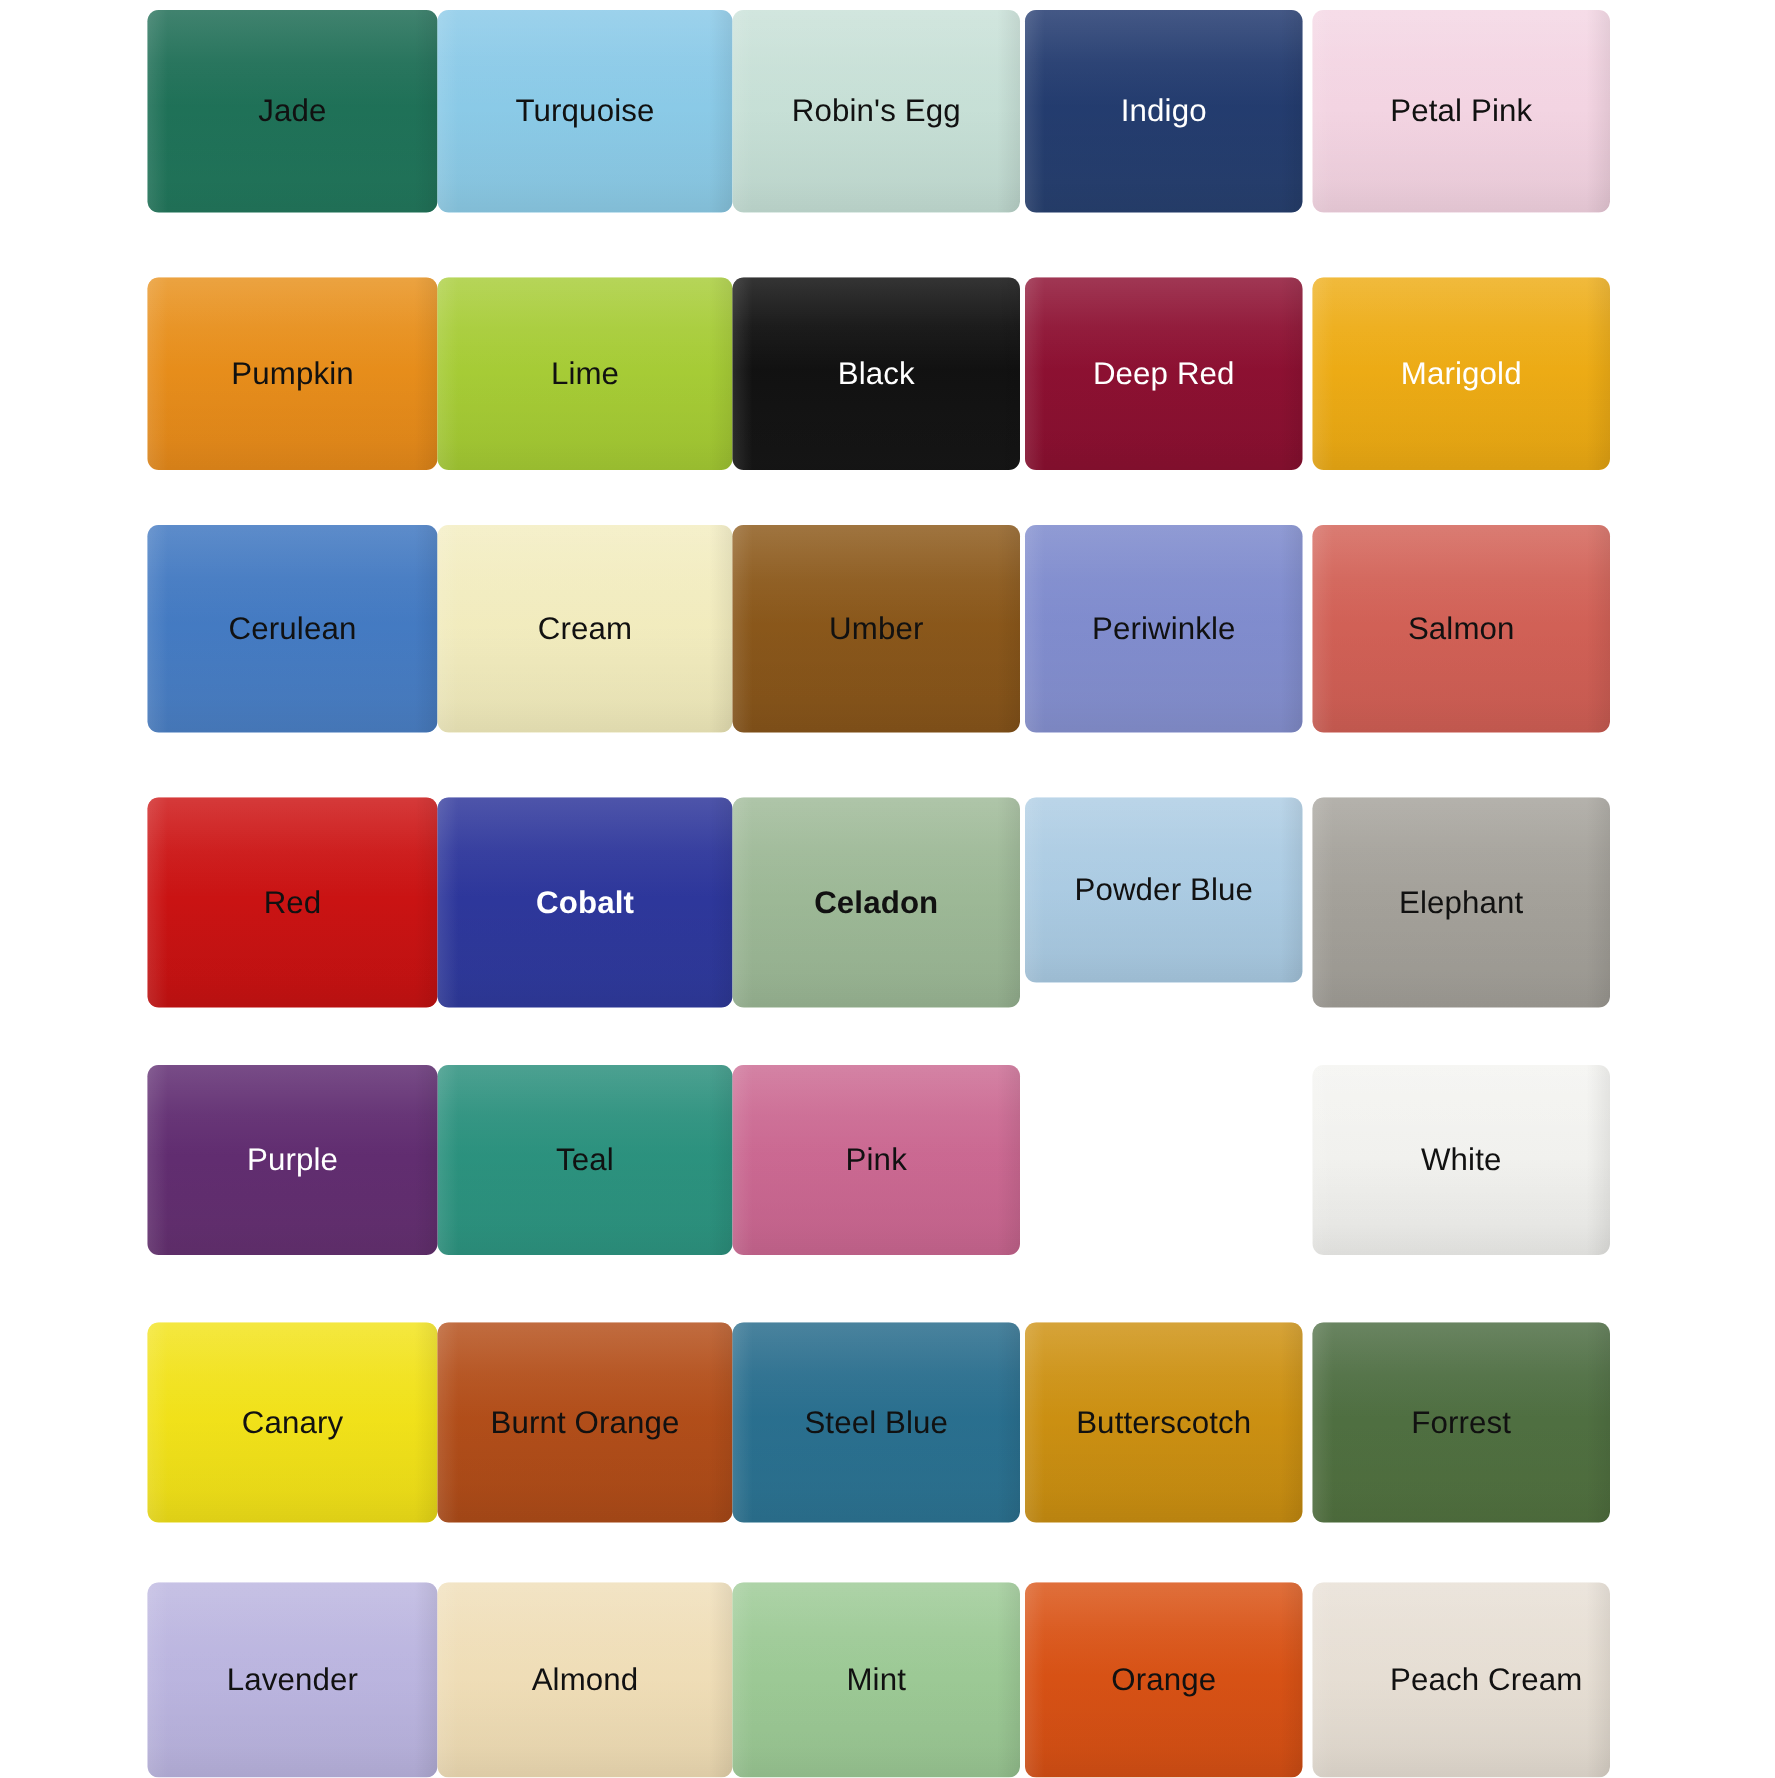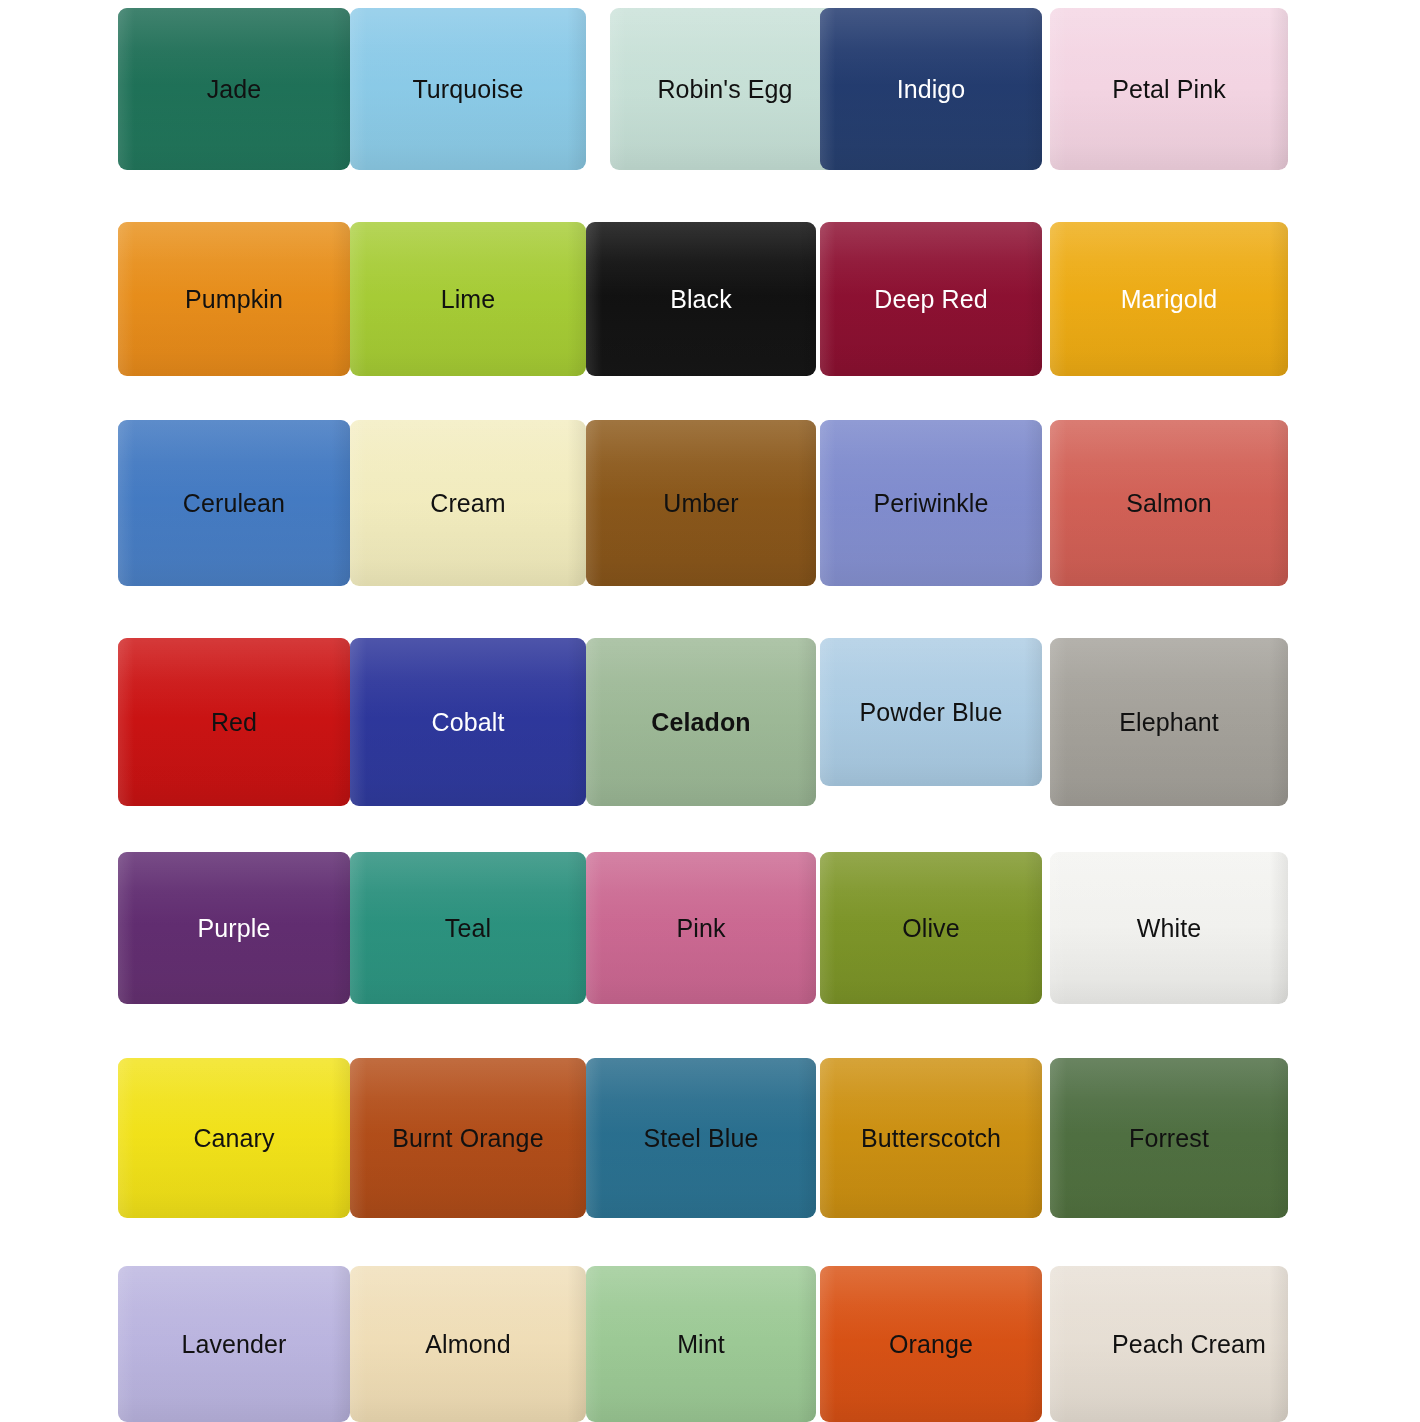--- a/index.html
+++ b/index.html
@@ -83,21 +83,21 @@
 <body>
 
 <div id="swatch-grid" style="background: rgb(255, 255, 255);">
     <div class="swatch-row" style="top: 8px; height: 162px;">
       <div class="swatch" style="left: 118px; width: 232px; height: 162px; background: linear-gradient(rgb(28, 107, 83) 0%, rgb(34, 119, 92) 100%);">
         <span class="swatch-label" style="color: rgb(17, 17, 17);">Jade</span>
       </div>
       <div class="swatch" style="left: 350px; width: 236px; height: 162px; background: linear-gradient(rgb(137, 201, 232) 0%, rgb(140, 203, 230) 100%);">
         <span class="swatch-label" style="color: rgb(17, 17, 17);">Turquoise</span>
       </div>
-      <div class="swatch" style="left: 586px; width: 230px; height: 162px; background: linear-gradient(rgb(201, 225, 216) 0%, rgb(196, 222, 212) 100%); margin-left: 24px;">
+      <div class="swatch" style="left: 586px; width: 230px; height: 162px; background: linear-gradient(rgb(201, 225, 216) 0%, rgb(196, 222, 212) 100%);">
         <span class="swatch-label" style="color: rgb(17, 17, 17);">Robin's Egg</span>
       </div>
       <div class="swatch" style="left: 820px; width: 222px; height: 162px; background: linear-gradient(rgb(32, 56, 110) 0%, rgb(39, 64, 111) 100%);">
         <span class="swatch-label" style="color: rgb(255, 255, 255);">Indigo</span>
       </div>
       <div class="swatch" style="left: 1050px; width: 238px; height: 162px; background: linear-gradient(rgb(244, 214, 228) 0%, rgb(242, 210, 224) 100%);">
         <span class="swatch-label" style="color: rgb(17, 17, 17);">Petal Pink</span>
       </div>
     </div>
     <div class="swatch-row" style="top: 222px; height: 154px; padding-left: 30px;">
@@ -131,21 +131,21 @@
         <span class="swatch-label" style="color: rgb(17, 17, 17);">Periwinkle</span>
       </div>
       <div class="swatch" style="left: 1050px; width: 238px; height: 166px; background: linear-gradient(rgb(211, 99, 88) 0%, rgb(207, 94, 84) 100%);">
         <span class="swatch-label" style="color: rgb(17, 17, 17);">Salmon</span>
       </div>
     </div>
     <div class="swatch-row" style="top: 638px; height: 168px;">
       <div class="swatch" style="left: 118px; width: 232px; height: 168px; background: linear-gradient(rgb(205, 20, 20) 0%, rgb(198, 18, 18) 100%);">
         <span class="swatch-label" style="color: rgb(17, 17, 17);">Red</span>
       </div>
-      <div class="swatch" style="left: 350px; width: 236px; height: 168px; background: linear-gradient(rgb(44, 52, 154) 0%, rgb(47, 58, 156) 100%);">
+      <div class="swatch" style="left: 350px; width: 236px; height: 168px; background: linear-gradient(rgb(44, 52, 154) 0%, rgb(47, 58, 156) 100%); font-weight: bold;">
         <span class="swatch-label" style="color: rgb(255, 255, 255);">Cobalt</span>
       </div>
       <div class="swatch" style="left: 586px; width: 230px; height: 168px; background: linear-gradient(rgb(159, 186, 152) 0%, rgb(154, 182, 148) 100%);">
         <span class="swatch-label" style="color: rgb(17, 17, 17); font-weight: bold;">Celadon</span>
       </div>
       <div class="swatch" style="left: 820px; width: 222px; height: 148px; background: linear-gradient(rgb(174, 205, 228) 0%, rgb(168, 201, 225) 100%);">
         <span class="swatch-label" style="color: rgb(17, 17, 17);">Powder Blue</span>
       </div>
       <div class="swatch" style="left: 1050px; width: 238px; height: 168px; background: linear-gradient(rgb(166, 163, 156) 0%, rgb(161, 158, 151) 100%);">
         <span class="swatch-label" style="color: rgb(17, 17, 17);">Elephant</span>
@@ -154,23 +154,20 @@
     <div class="swatch-row" style="top: 852px; height: 152px;">
       <div class="swatch" style="left: 350px; width: 236px; height: 152px; background: linear-gradient(rgb(42, 143, 124) 0%, rgb(45, 148, 128) 100%);">
         <span class="swatch-label" style="color: rgb(17, 17, 17);">Teal</span>
       </div>
       <div class="swatch" style="left: 118px; width: 232px; height: 152px; background: linear-gradient(rgb(94, 42, 112) 0%, rgb(100, 48, 112) 100%);">
         <span class="swatch-label" style="color: rgb(255, 255, 255);">Purple</span>
       </div>
       <div class="swatch" style="left: 586px; width: 230px; height: 152px; background: linear-gradient(rgb(204, 107, 147) 0%, rgb(201, 102, 144) 100%);">
         <span class="swatch-label" style="color: rgb(17, 17, 17);">Pink</span>
       </div>
-      <div class="swatch" style="left: 820px; width: 222px; height: 152px; background: linear-gradient(rgb(127, 151, 42) 0%, rgb(122, 146, 39) 100%);">
-        <span class="swatch-label" style="color: rgb(17, 17, 17);">Olive</span>
-      </div>
       <div class="swatch" style="left: 1050px; width: 238px; height: 152px; background: linear-gradient(rgb(244, 244, 241) 0%, rgb(238, 238, 235) 100%);">
         <span class="swatch-label" style="color: rgb(17, 17, 17);">White</span>
       </div>
     </div>
     <div class="swatch-row" style="top: 1058px; height: 160px;">
       <div class="swatch" style="left: 118px; width: 232px; height: 160px; background: linear-gradient(rgb(242, 227, 27) 0%, rgb(239, 223, 24) 100%);">
         <span class="swatch-label" style="color: rgb(17, 17, 17);">Canary</span>
       </div>
       <div class="swatch" style="left: 350px; width: 236px; height: 160px; background: linear-gradient(rgb(181, 80, 27) 0%, rgb(173, 75, 24) 100%);">
         <span class="swatch-label" style="color: rgb(17, 17, 17);">Burnt Orange</span>

